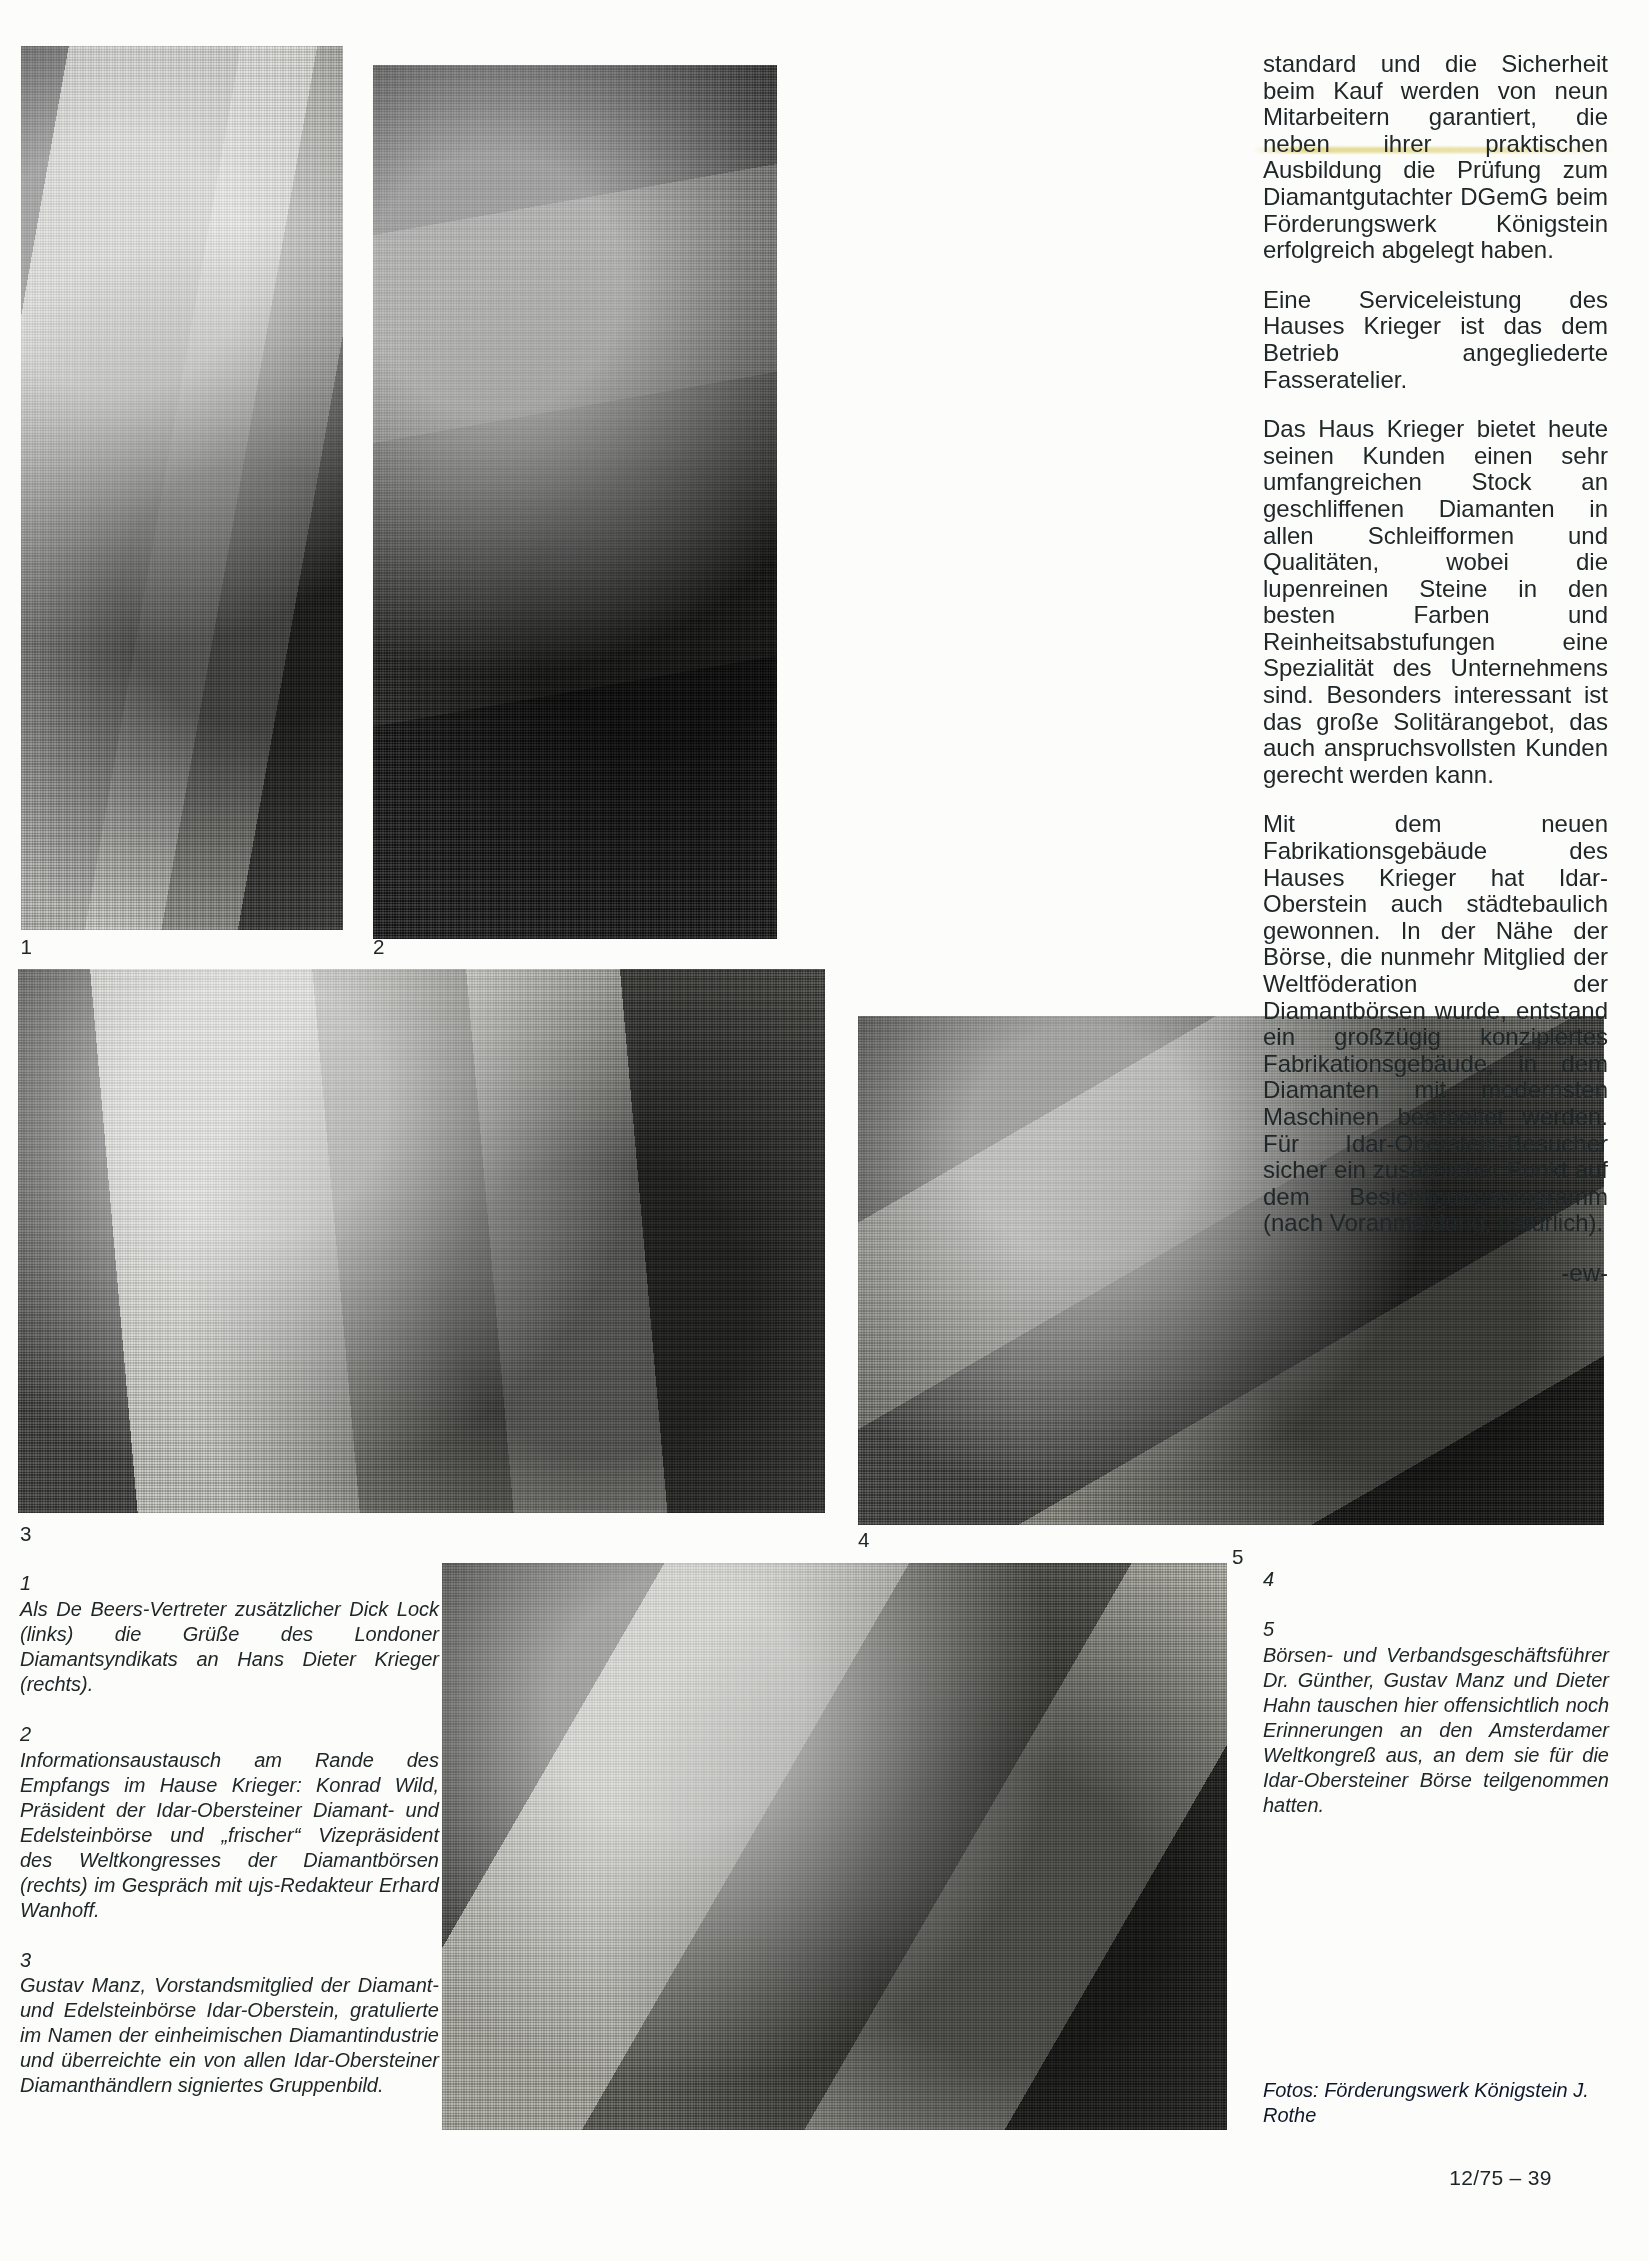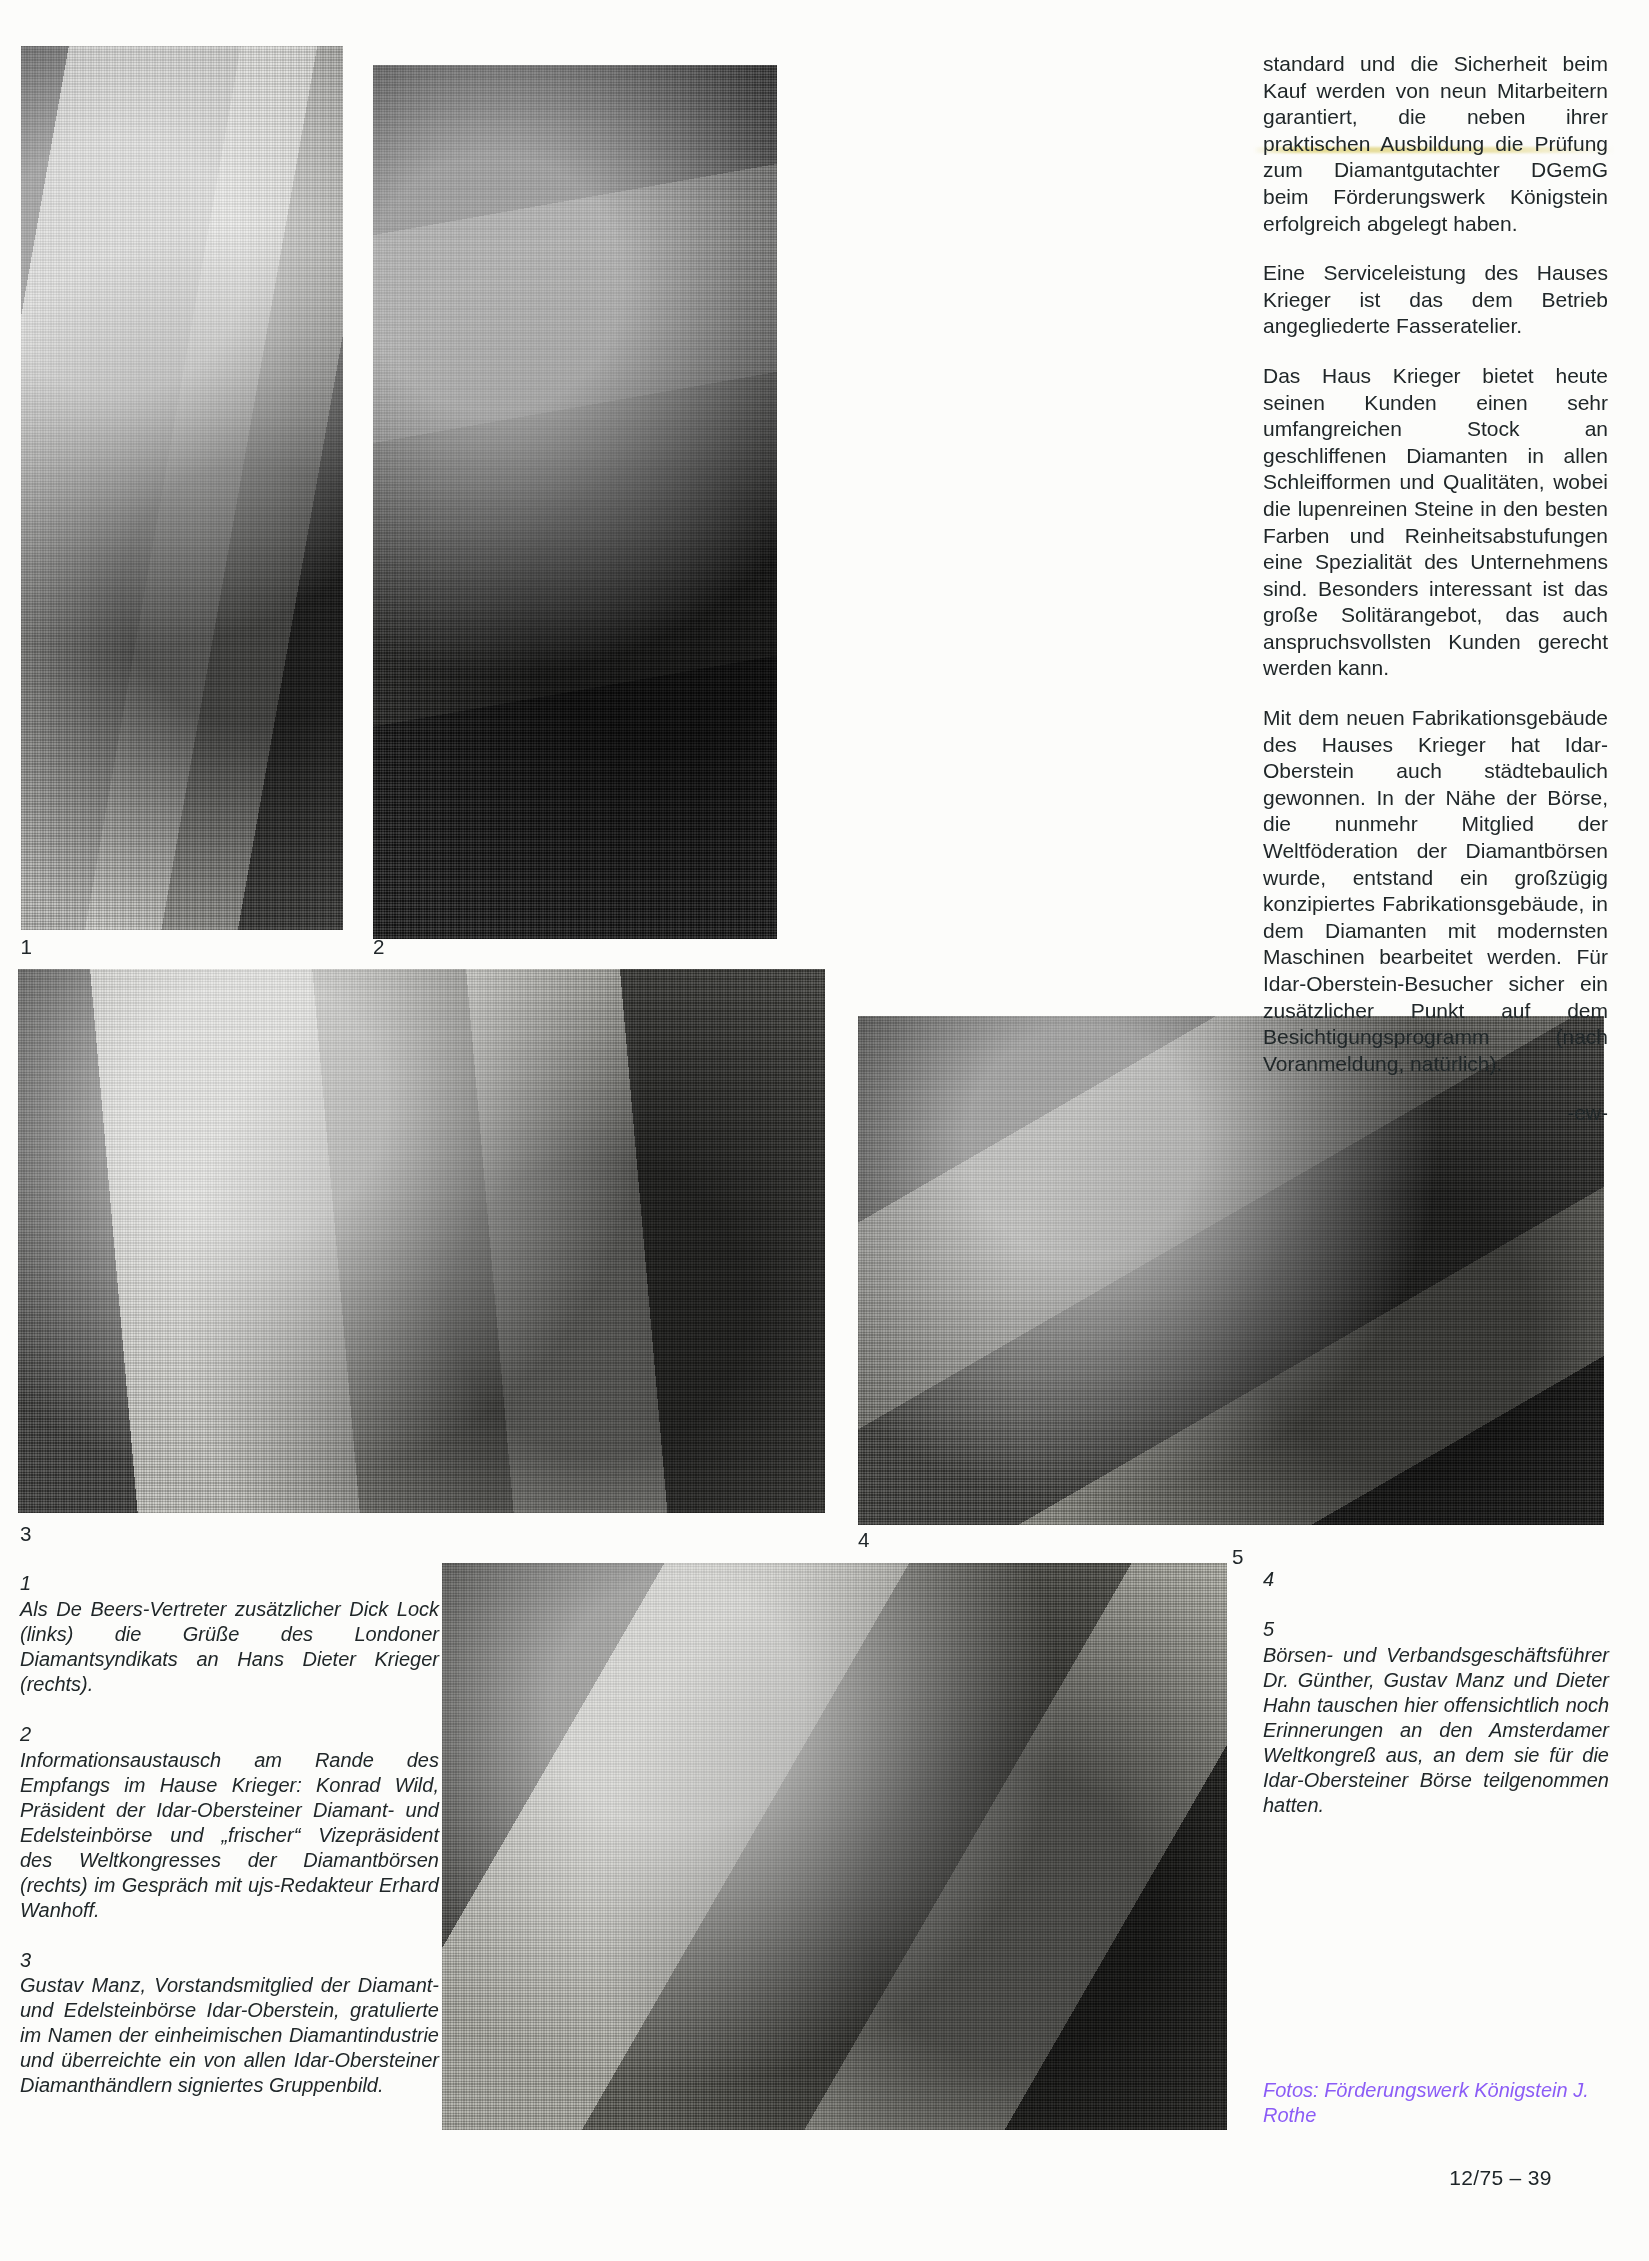--- a/index.html
+++ b/index.html
@@ -48,21 +48,21 @@
     position:absolute;
     font-size:20.6px;line-height:1;
     color:#20272a;
     font-family:"Liberation Sans", sans-serif;
   }
 
   
   .body-col{
     position:absolute;
     left:1263px;top:51px;width:345px;
-    font-size:21px;
+    font-size:24px;
     line-height:26.6px;
     text-align:justify;
     text-justify:inter-word;
     -webkit-hyphens:none;hyphens:none;
     color:#202729;
   }
   .body-col p{margin:0 0 23px 0;}
   .body-col p:last-child{margin-bottom:0;}
   .sig{display:block;text-align:right;margin-top:8px;}
 
@@ -85,21 +85,21 @@
   .cap .capnum{font-style:italic;display:block;margin-bottom:0.8px;}
   .cap .capbody{display:block;}
   .cap-block{margin-bottom:25px;}
   .cap-block:last-child{margin-bottom:0;}
 
   #captions-left{left:20px;top:1571px;width:419px;}
   #captions-right{left:1263px;top:1567px;width:346px;}
 
   .credit{
     position:absolute;left:1263px;top:2078px;width:346px;
-    font-style:italic;font-size:20px;line-height:25px;color:#8b5cf6;
+    font-style:italic;font-size:20px;line-height:25px;color:#0f172a;
   }
   .folio{
     position:absolute;left:1385px;top:2166px;width:231px;
     font-size:21px;color:#1d2427;text-align:center;letter-spacing:0.3px;
   }
 </style>
 </head>
 <body>
 
 <div class="page">

